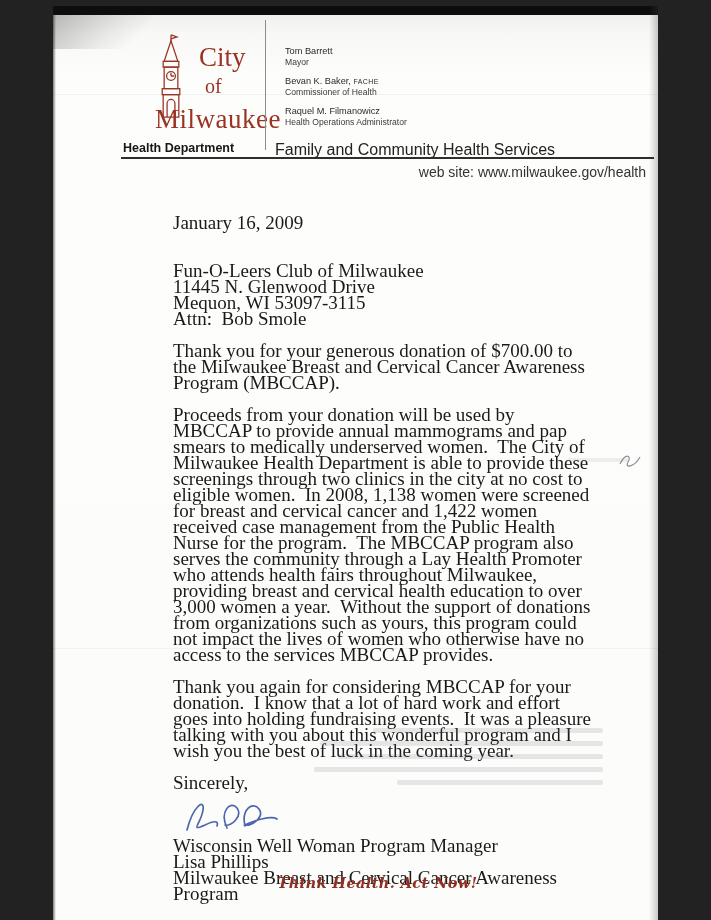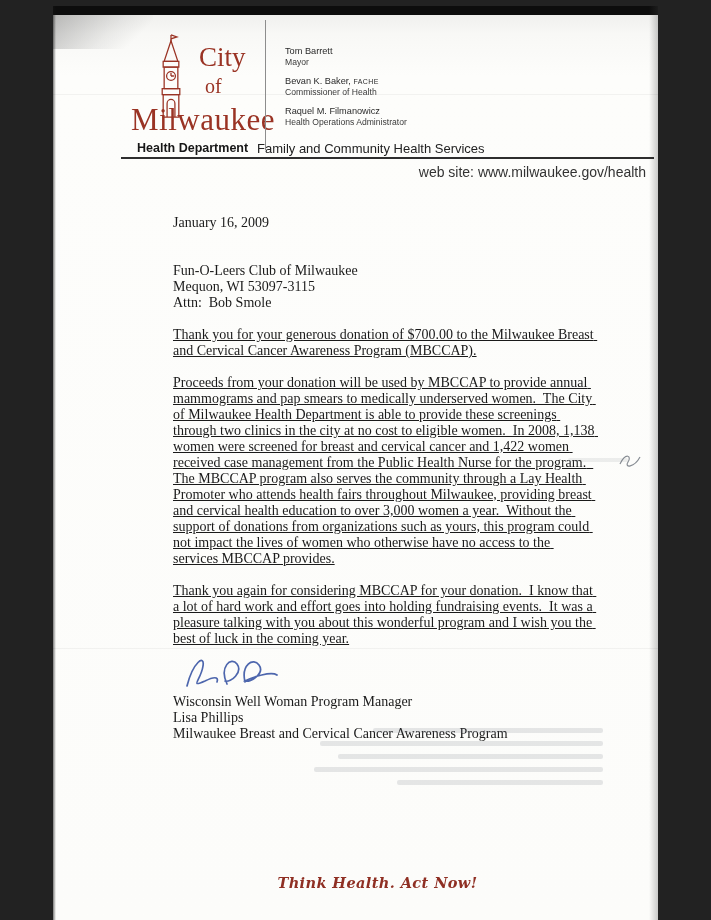--- a/index.html
+++ b/index.html
@@ -21,41 +21,41 @@
   .scan-right-edge{position:absolute;right:0;top:0;width:9px;height:100%;
     background:linear-gradient(to left,rgba(70,70,70,.28),transparent);}
   .crease{position:absolute;left:0;width:100%;height:1px;background:rgba(0,0,0,.045);}
 
   
   .header{position:relative;height:185px;}
   .brand{color:#9a3324;}
   .tower{position:absolute;left:98px;top:26px;}
   .logo-city{position:absolute;left:146px;top:38px;font-size:27px;line-height:27px;}
   .logo-of{position:absolute;left:152px;top:70px;font-size:20px;line-height:20px;text-align:right;}
-  .logo-milwaukee{position:absolute;left:78px;top:100px;font-size:31px;line-height:27px;letter-spacing:.5px;}
-  .dept{position:absolute;left:84px;top:135px;font-family:"Liberation Sans",sans-serif;
+  .logo-milwaukee{position:absolute;left:102px;top:100px;font-size:27px;line-height:27px;letter-spacing:.5px;}
+  .dept{position:absolute;left:70px;top:135px;font-family:"Liberation Sans",sans-serif;
     font-size:12.5px;font-weight:bold;color:#171717;}
   .vline{position:absolute;left:212px;top:14px;width:1px;height:130px;background:#8d8d8d;}
   .officials{position:absolute;left:232px;top:40px;font-family:"Liberation Sans",sans-serif;color:#2a2a2a;}
   .official{margin-bottom:9px;}
   .official-name{font-size:9.2px;line-height:11px;}
   .official-name .suffix{font-size:7px;letter-spacing:.4px;}
   .official-title{font-size:8.6px;line-height:10px;color:#3a3a3a;}
-  .division{position:absolute;left:204px;top:135px;font-family:"Liberation Sans",sans-serif;
-    font-size:13px;color:#222;}
+  .division{position:absolute;left:222px;top:135px;font-family:"Liberation Sans",sans-serif;
+    font-size:16px;color:#222;}
   .hrule{position:absolute;left:68px;right:4px;top:151px;height:2px;background:#2e2e2e;}
   .website{position:absolute;right:12px;top:158px;font-family:"Liberation Sans",sans-serif;
     font-size:14px;color:#333;}
 
   
-  .letter{padding:24px 62px 0 120px;font-size:14px;line-height:16px;}
+  .letter{padding:24px 62px 0 120px;font-size:19px;line-height:16px;}
   .date{margin-bottom:32px;}
   .recipient div{white-space:pre-wrap;}
   .salutation{margin-top:17px;}
-  .para{margin:16px 0 0 0;white-space:pre-wrap;text-decoration:underline;}
+  .para{margin:16px 0 0 0;white-space:pre-wrap;}
   .closing{margin-top:16px;}
   .signature-block{height:44px;margin:3px 0 0 6px;}
   .signer div{line-height:16px;}
 
   
   .tagline{position:absolute;left:0;top:868px;width:100%;text-align:center;
     transform:translateX(22px);
     font-family:"DejaVu Serif","Liberation Serif",serif;
     font-style:italic;font-weight:bold;font-size:14.5px;color:#8f2f23;letter-spacing:.4px;}
 
@@ -128,29 +128,31 @@
     <div class="division">Family and Community Health Services</div>
     <div class="hrule"></div>
     <div class="website">web site: www.milwaukee.gov/health</div>
   </div>
 
   <div class="letter">
     <div class="date">January 16, 2009</div>
 
     <div class="recipient">
       <div>Fun-O-Leers Club of Milwaukee</div>
+      <div>11445 N. Glenwood Drive</div>
       <div>Mequon, WI 53097-3115</div>
       <div>Attn:  Bob Smole</div>
     </div>
 
 
     <p class="para">Thank you for your generous donation of $700.00 to the Milwaukee Breast and Cervical Cancer Awareness Program (MBCCAP).</p>
     <p class="para">Proceeds from your donation will be used by MBCCAP to provide annual mammograms and pap smears to medically underserved women.  The City of Milwaukee Health Department is able to provide these screenings through two clinics in the city at no cost to eligible women.  In 2008, 1,138 women were screened for breast and cervical cancer and 1,422 women received case management from the Public Health Nurse for the program.  The MBCCAP program also serves the community through a Lay Health Promoter who attends health fairs throughout Milwaukee, providing breast and cervical health education to over 3,000 women a year.  Without the support of donations from organizations such as yours, this program could not impact the lives of women who otherwise have no access to the services MBCCAP provides.</p>
     <p class="para">Thank you again for considering MBCCAP for your donation.  I know that a lot of hard work and effort goes into holding fundraising events.  It was a pleasure talking with you about this wonderful program and I wish you the best of luck in the coming year.</p>
 
+    <div class="closing">Sincerely,</div>
 
     <div class="signature-block">
       <svg width="120" height="46" viewBox="0 0 120 46" aria-hidden="true">
         <path d="M8 36 C14 12 26 4 24 16 C22 30 10 38 26 31 C34 27 40 26 38 32
                  M48 34 C40 17 52 6 58 14 C64 22 52 33 46 31
                  M66 32 C62 15 74 7 80 15 C86 23 72 33 66 31 C74 27 92 21 98 25" fill="none" stroke="#3a55a4" stroke-width="1.7" stroke-linecap="round" opacity="0.9"></path>
       </svg>
     </div>
 
     <div class="signer">

